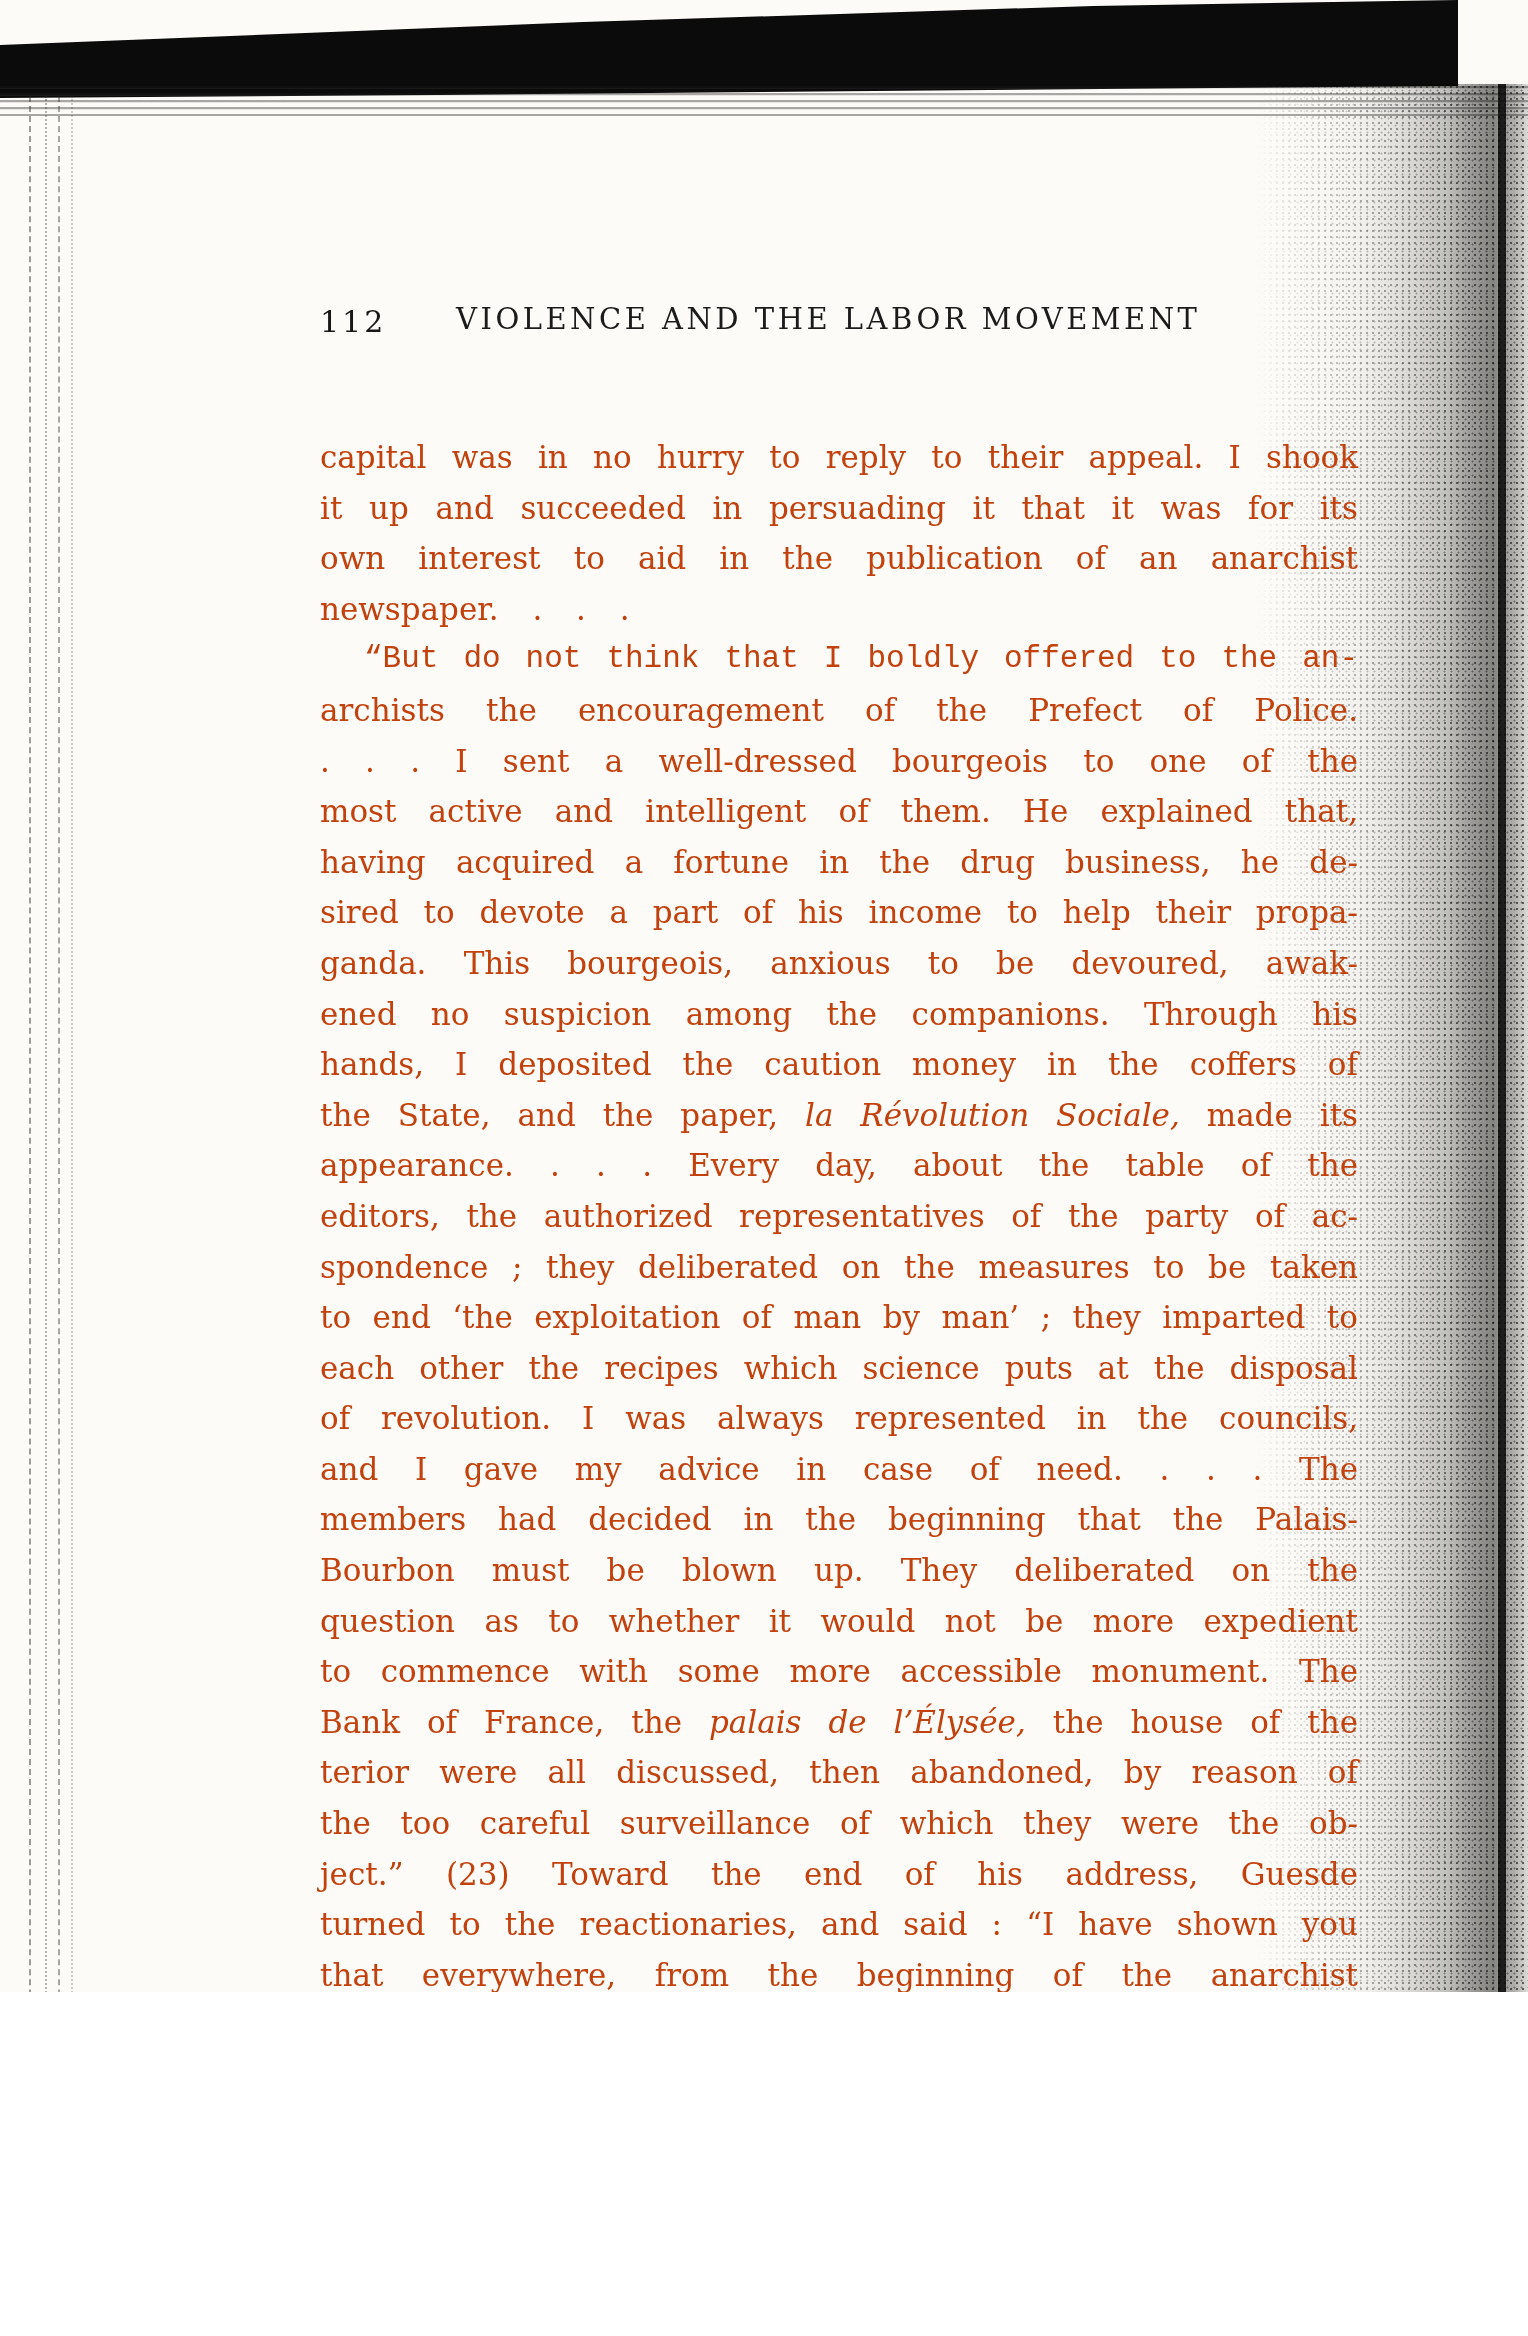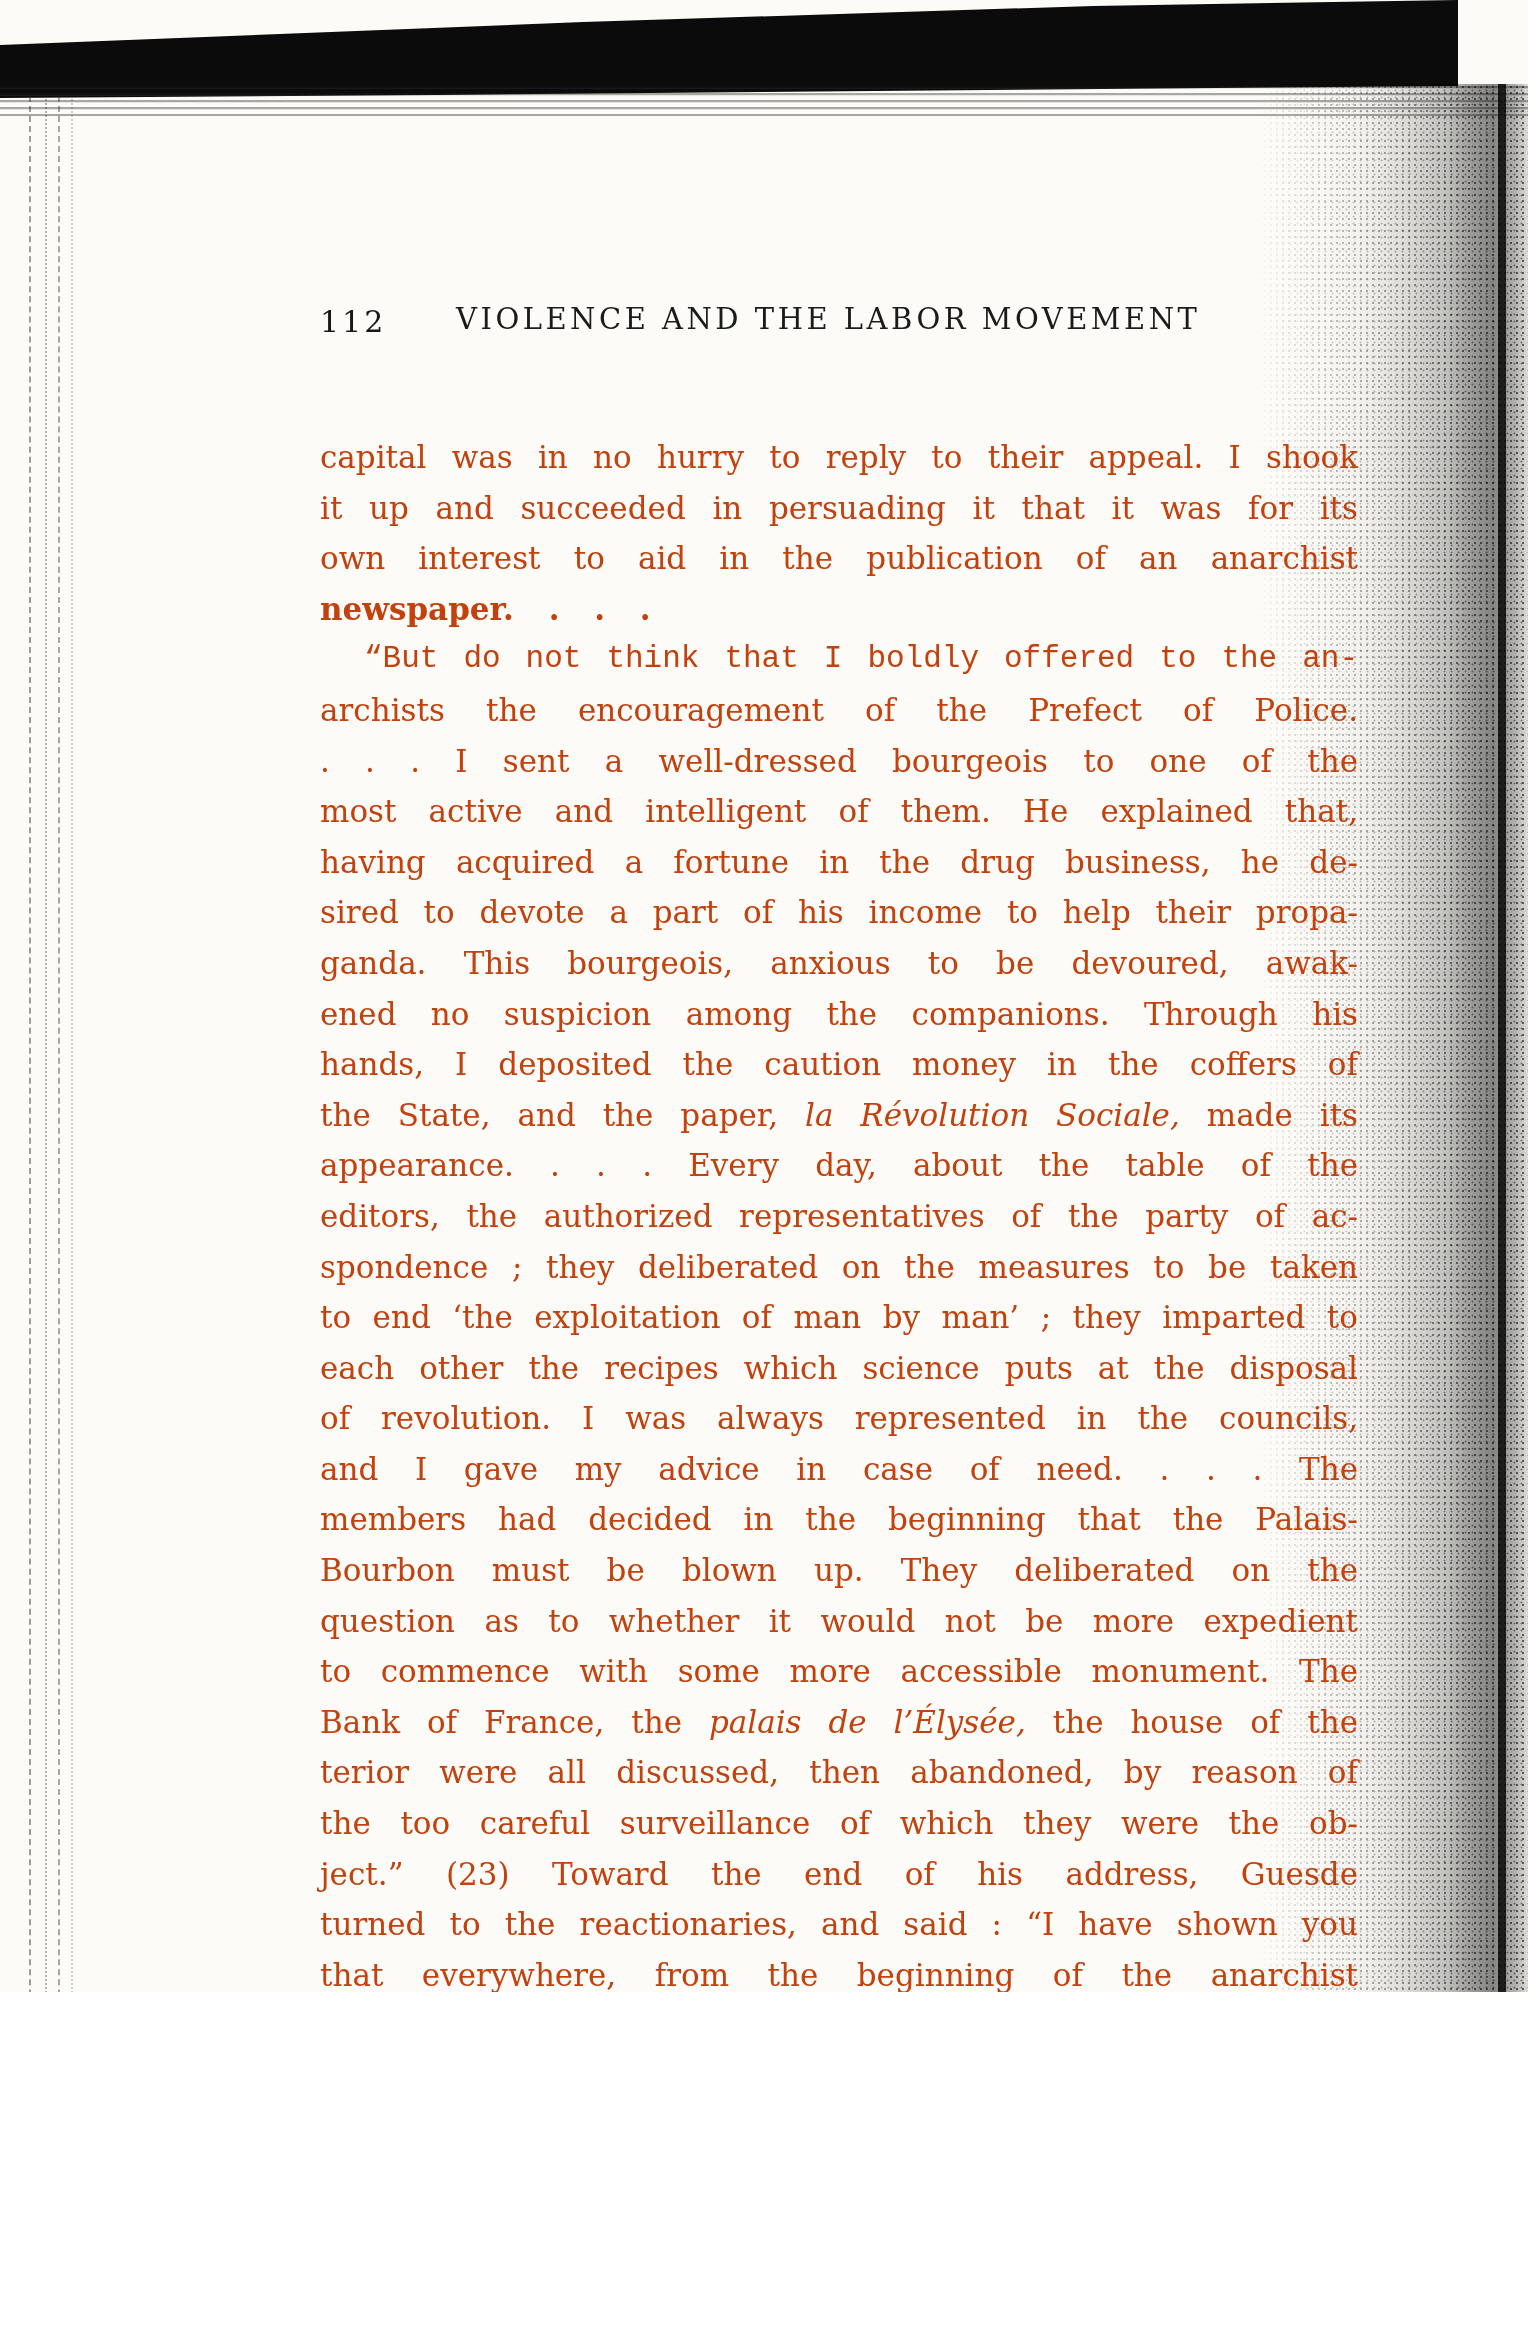--- a/index.html
+++ b/index.html
@@ -60,21 +60,21 @@
     font-size:29px;letter-spacing:3.5px;color:#1b1b1b;white-space:nowrap;
   }
   .body-text{
     position:absolute;left:320px;top:384px;width:1038px;color:#c2410c;margin-top:48px;
   }
   .line{
     font-size:31px;line-height:50.6px;height:50.6px;
     text-align:justify;text-align-last:justify;
     white-space:normal;overflow:visible;
   }
-  .line.no-justify{text-align:center;text-align-last:left;font-weight:bold;}
+  .line.no-justify{text-align:center;text-align-last:left;}
   .line.indent{text-indent:44px;font-family:Liberation Mono, monospace;}
   .line.wide-dots{word-spacing:24px;}
   .line em{}
 </style>
 </head>
 <body>
 
 <div class="canvas">
 
   <div class="topbar"></div>

